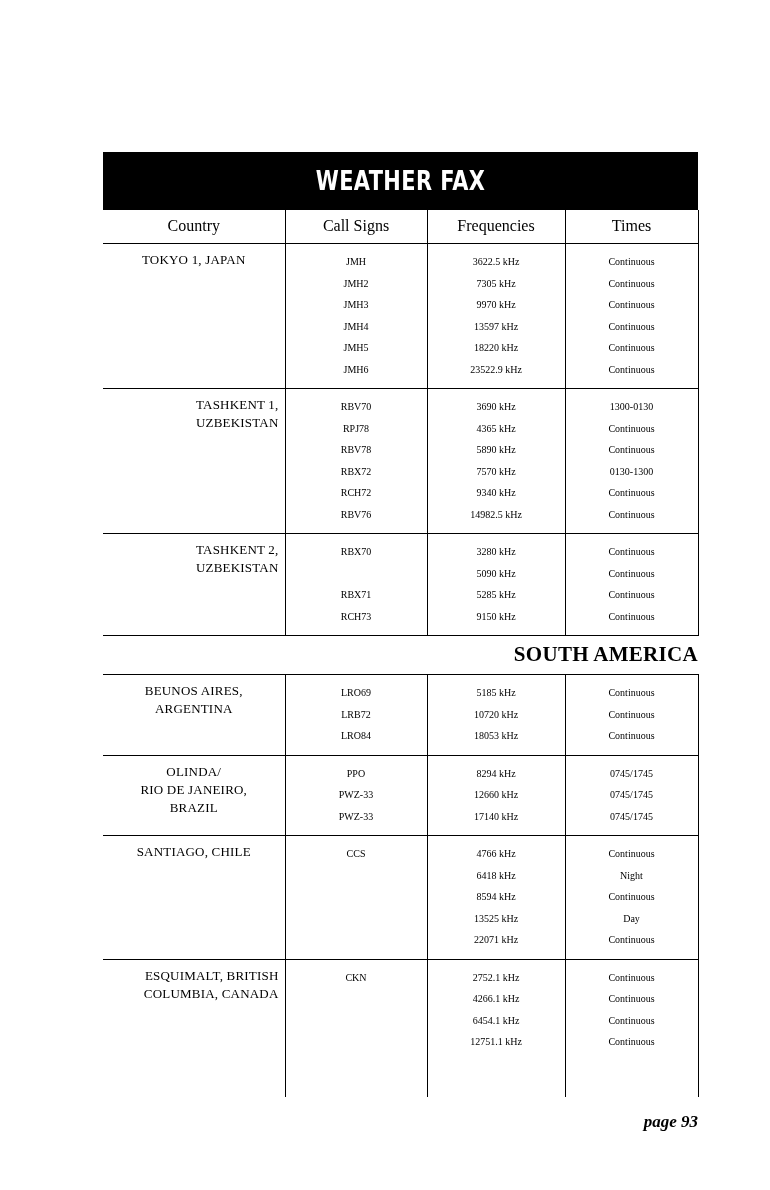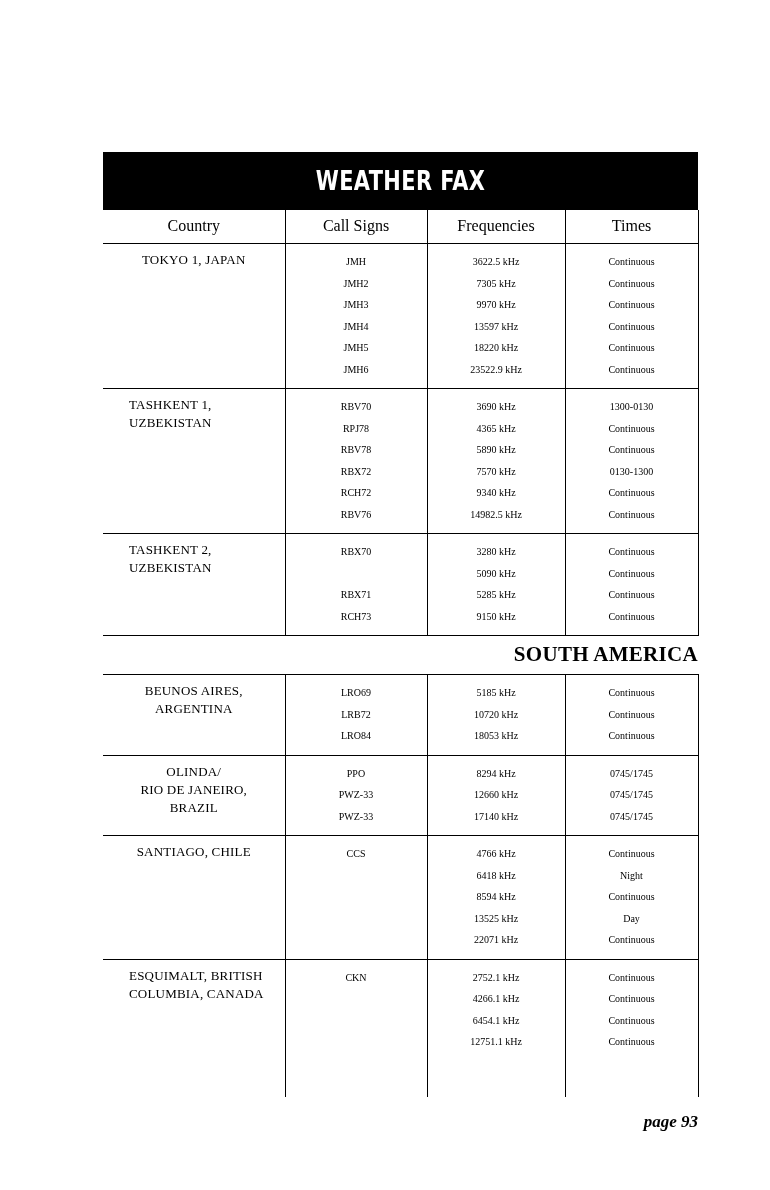--- a/index.html
+++ b/index.html
@@ -88,21 +88,21 @@
 
   td.country {
     font-size: 13px;
     letter-spacing: 0.2px;
     line-height: 18px;
     text-align: center;
     padding-left: 6px;
     padding-right: 6px;
     font-family: Liberation Serif, serif;
   }
-  td.country.leftal { text-align: left; padding-left: 26px; }
+  td.country.leftal { text-align: right; padding-left: 26px; }
 
   td.datacol {
     font-size: 10px;
     line-height: 21.5px;
     text-align: center;
   }
 
   
   td.section {
     border-bottom: 1.6px solid #000;

